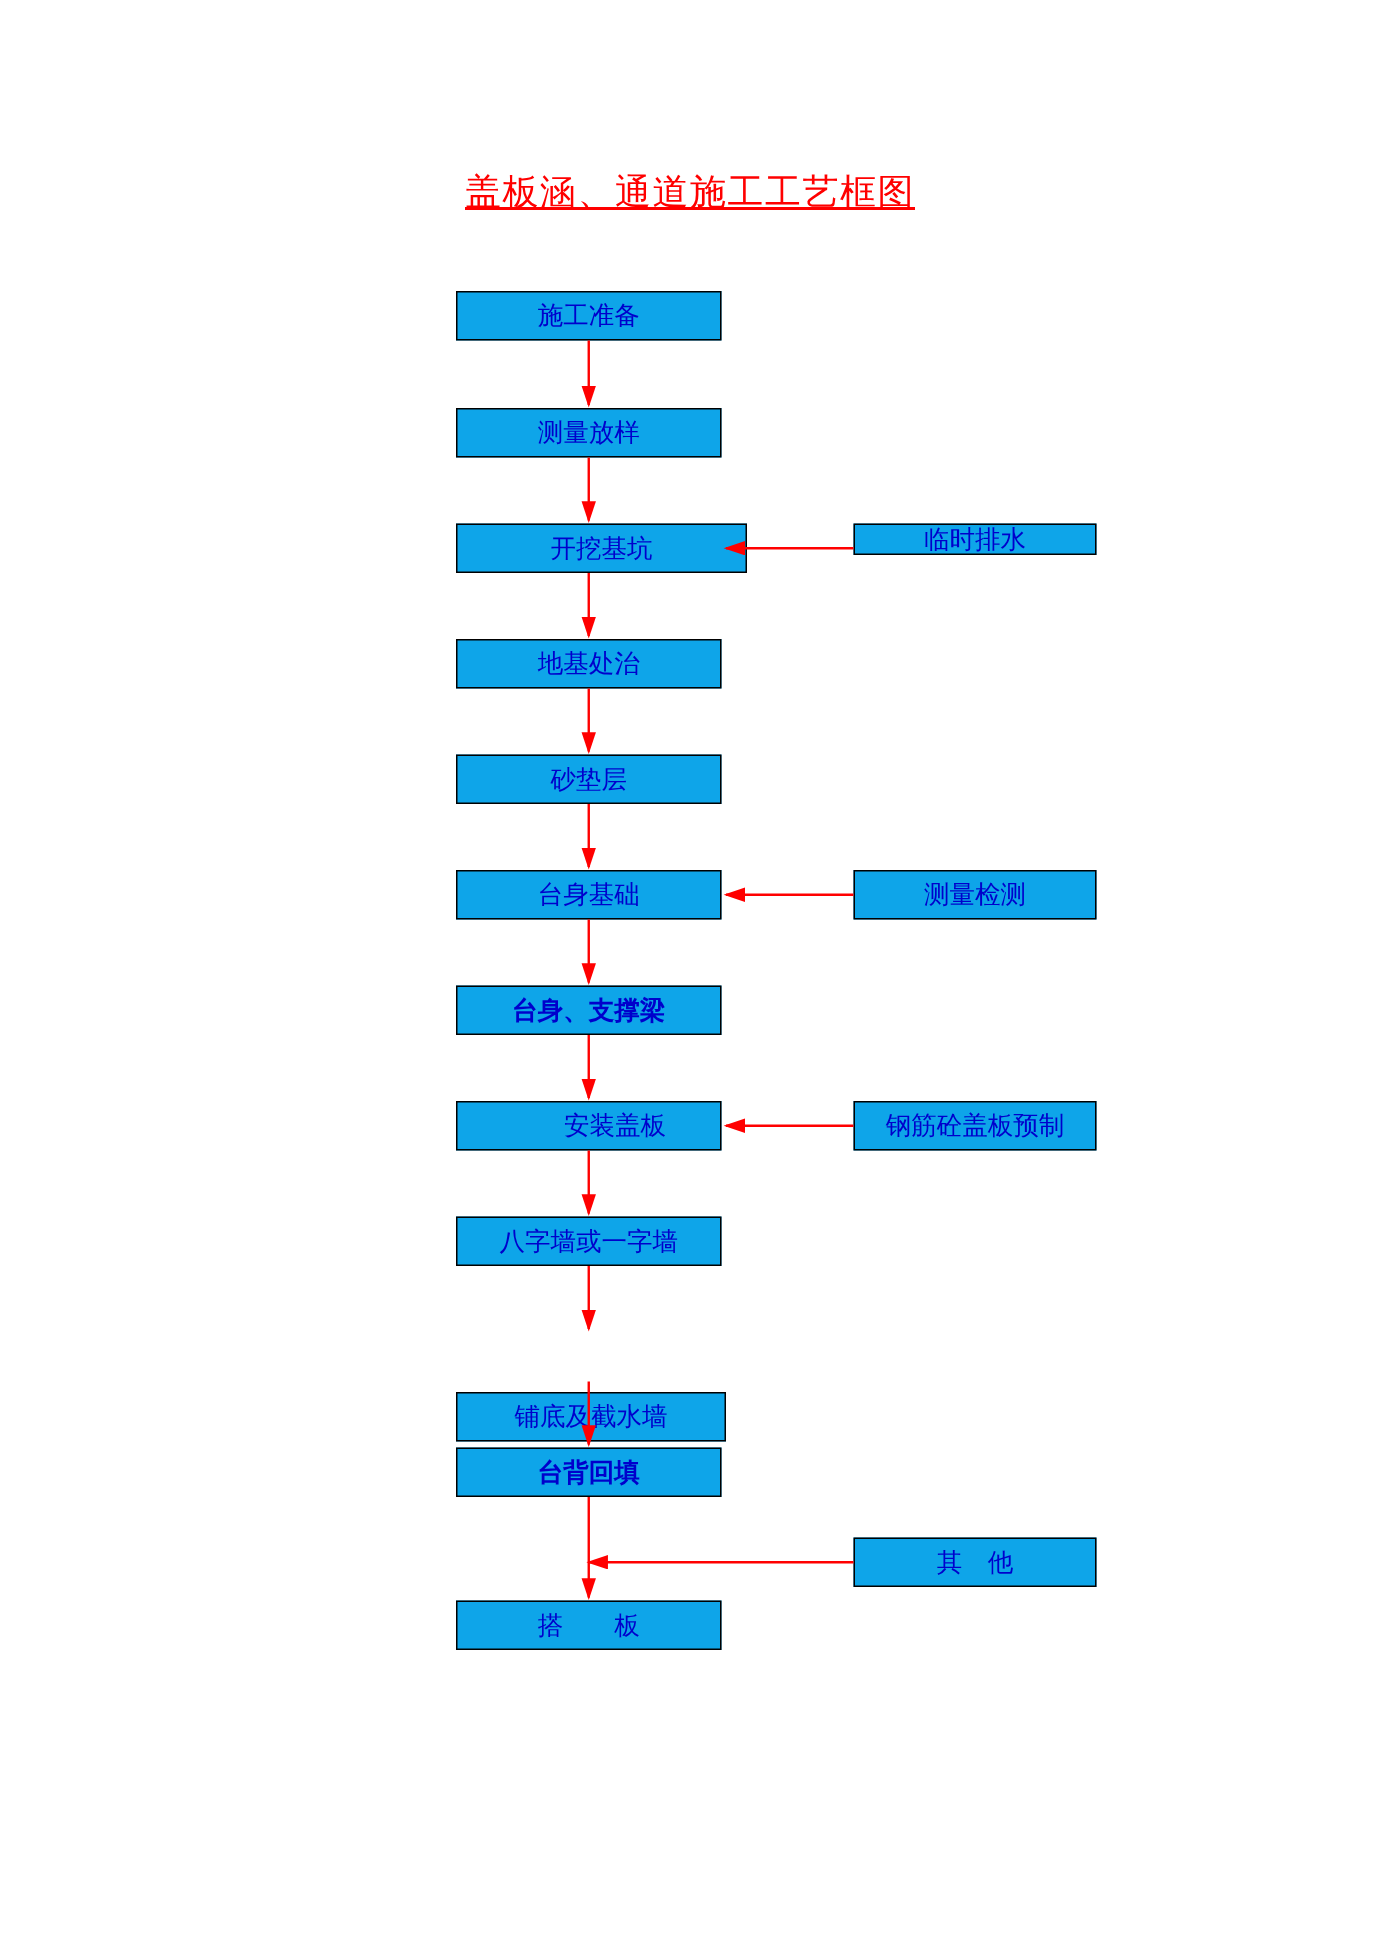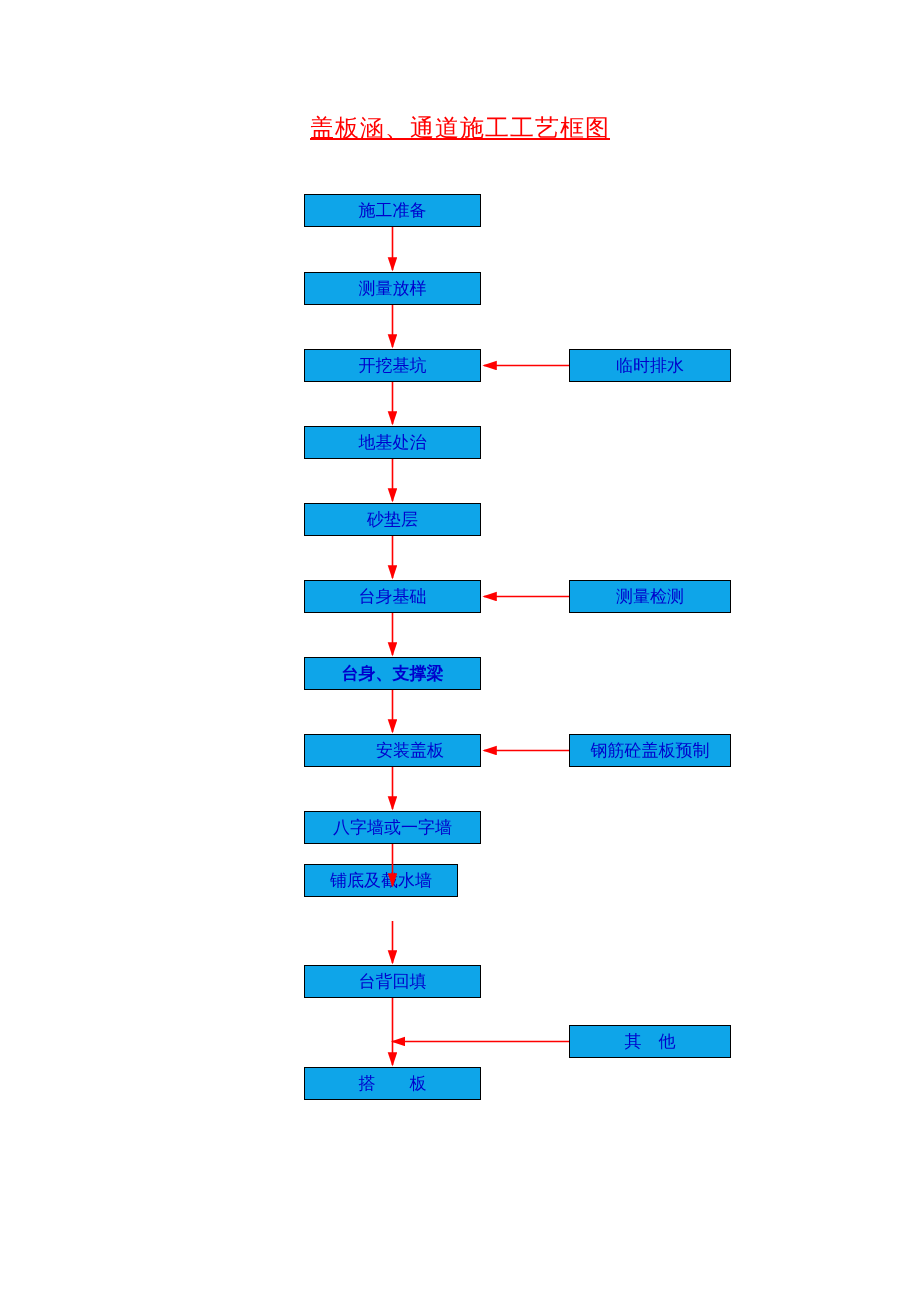--- a/index.html
+++ b/index.html
@@ -45,52 +45,52 @@
 <body>
 
 <div class="title">盖板涵、通道施工工艺框图</div>
 
 <div class="box" style="left:304px; top:194px; width:177px; height:33px;">
     <span>施工准备</span>
   </div>
 <div class="box" style="left:304px; top:272px; width:177px; height:33px;">
     <span>测量放样</span>
   </div>
-<div class="box" style="left:304px; top:349px; width:177px; height:33px;">
+<div class="box" style="left:304px; top:349px; width:194px; height:33px;">
     <span>开挖基坑</span>
   </div>
 <div class="box" style="left:304px; top:426px; width:177px; height:33px;">
     <span>地基处治</span>
   </div>
 <div class="box" style="left:304px; top:503px; width:177px; height:33px;">
     <span>砂垫层</span>
   </div>
 <div class="box" style="left:304px; top:580px; width:177px; height:33px;">
     <span>台身基础</span>
   </div>
 <div class="box" style="left:304px; top:657px; width:177px; height:33px;font-weight:bold;">
     <span>台身、支撑梁</span>
   </div>
 <div class="box" style="left:304px; top:734px; width:177px; height:33px;padding-left:35px;">
     <span>安装盖板</span>
   </div>
 <div class="box" style="left:304px; top:811px; width:177px; height:33px;">
     <span>八字墙或一字墙</span>
   </div>
-<div class="box" style="left:304px; top:864px; width:154px; height:33px;">
+<div class="box" style="left:304px; top:928px; width:180px; height:33px;">
     <span>铺底及截水墙</span>
   </div>
-<div class="box" style="left:304px; top:965px; width:177px; height:33px;">
+<div class="box" style="left:304px; top:965px; width:177px; height:33px;font-weight:bold;">
     <span>台背回填</span>
   </div>
 <div class="box" style="left:304px; top:1067px;width:177px; height:33px;">
     <span>搭　　板</span>
   </div>
 
-<div class="box" style="left:569px; top:349px; width:162px; height:33px;text-align:right;">
+<div class="box" style="left:569px; top:349px; width:162px; height:21px;text-align:right;">
     <span>临时排水</span>
   </div>
 <div class="box" style="left:569px; top:580px; width:162px; height:33px;">
     <span>测量检测</span>
   </div>
 <div class="box" style="left:569px; top:734px; width:162px; height:33px;">
     <span>钢筋砼盖板预制</span>
   </div>
 <div class="box" style="left:569px; top:1025px;width:162px; height:33px;">
     <span>其　他</span>

